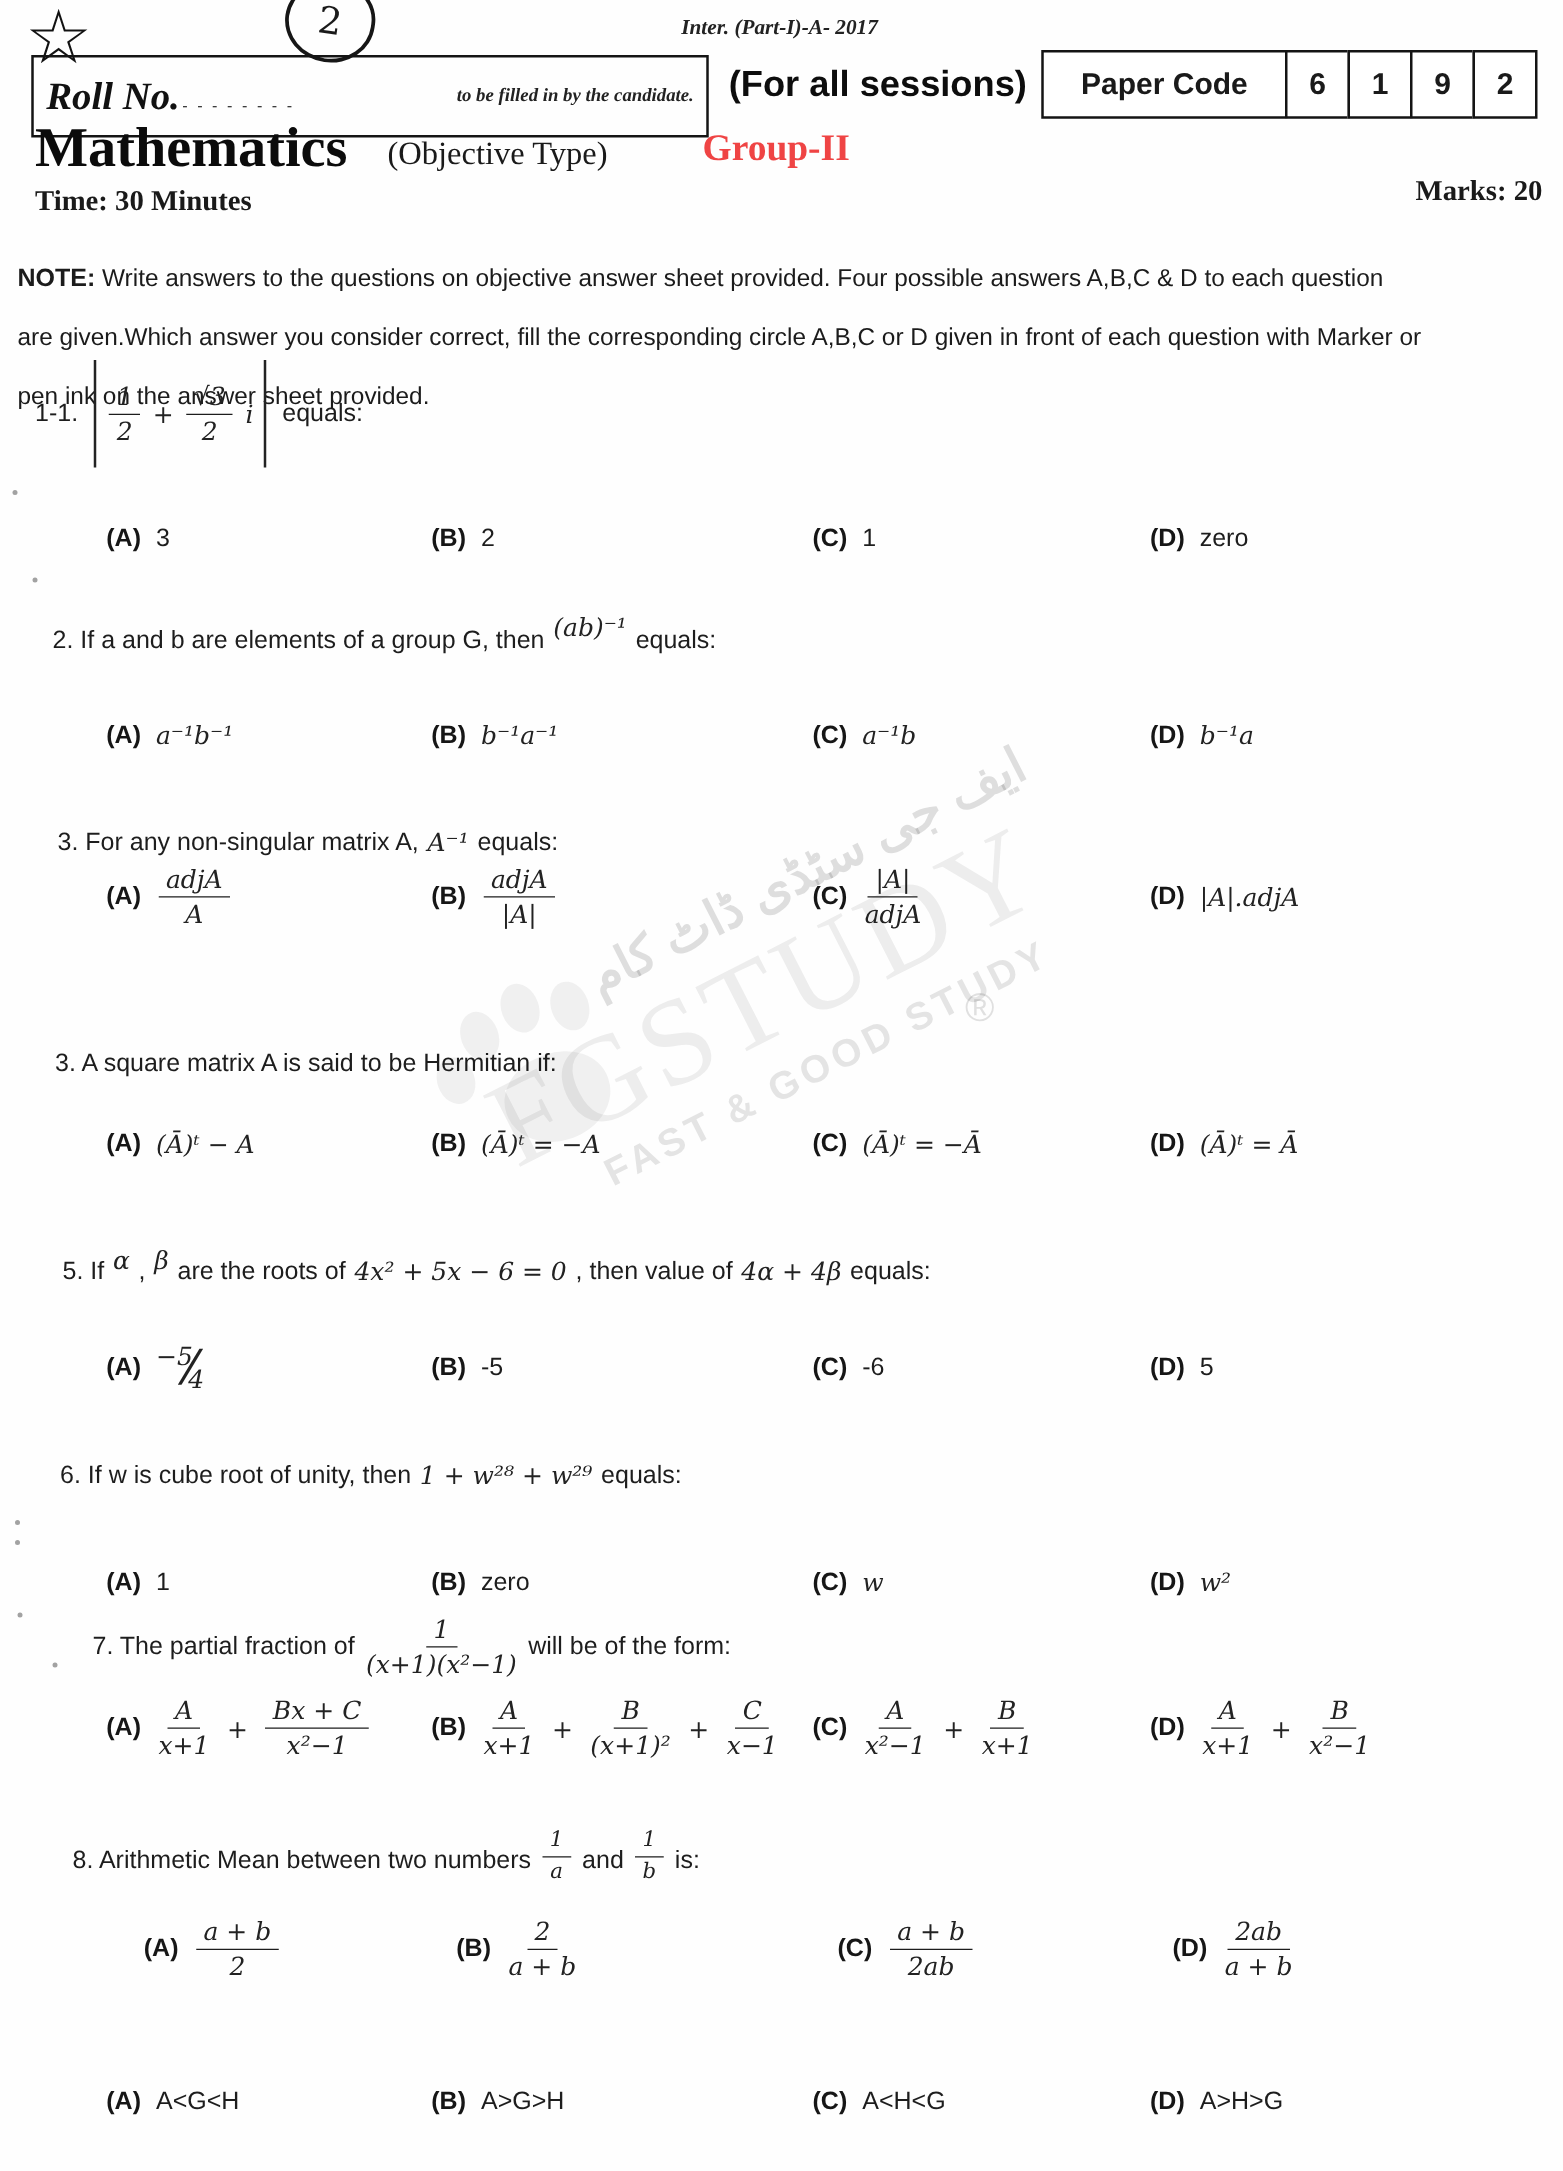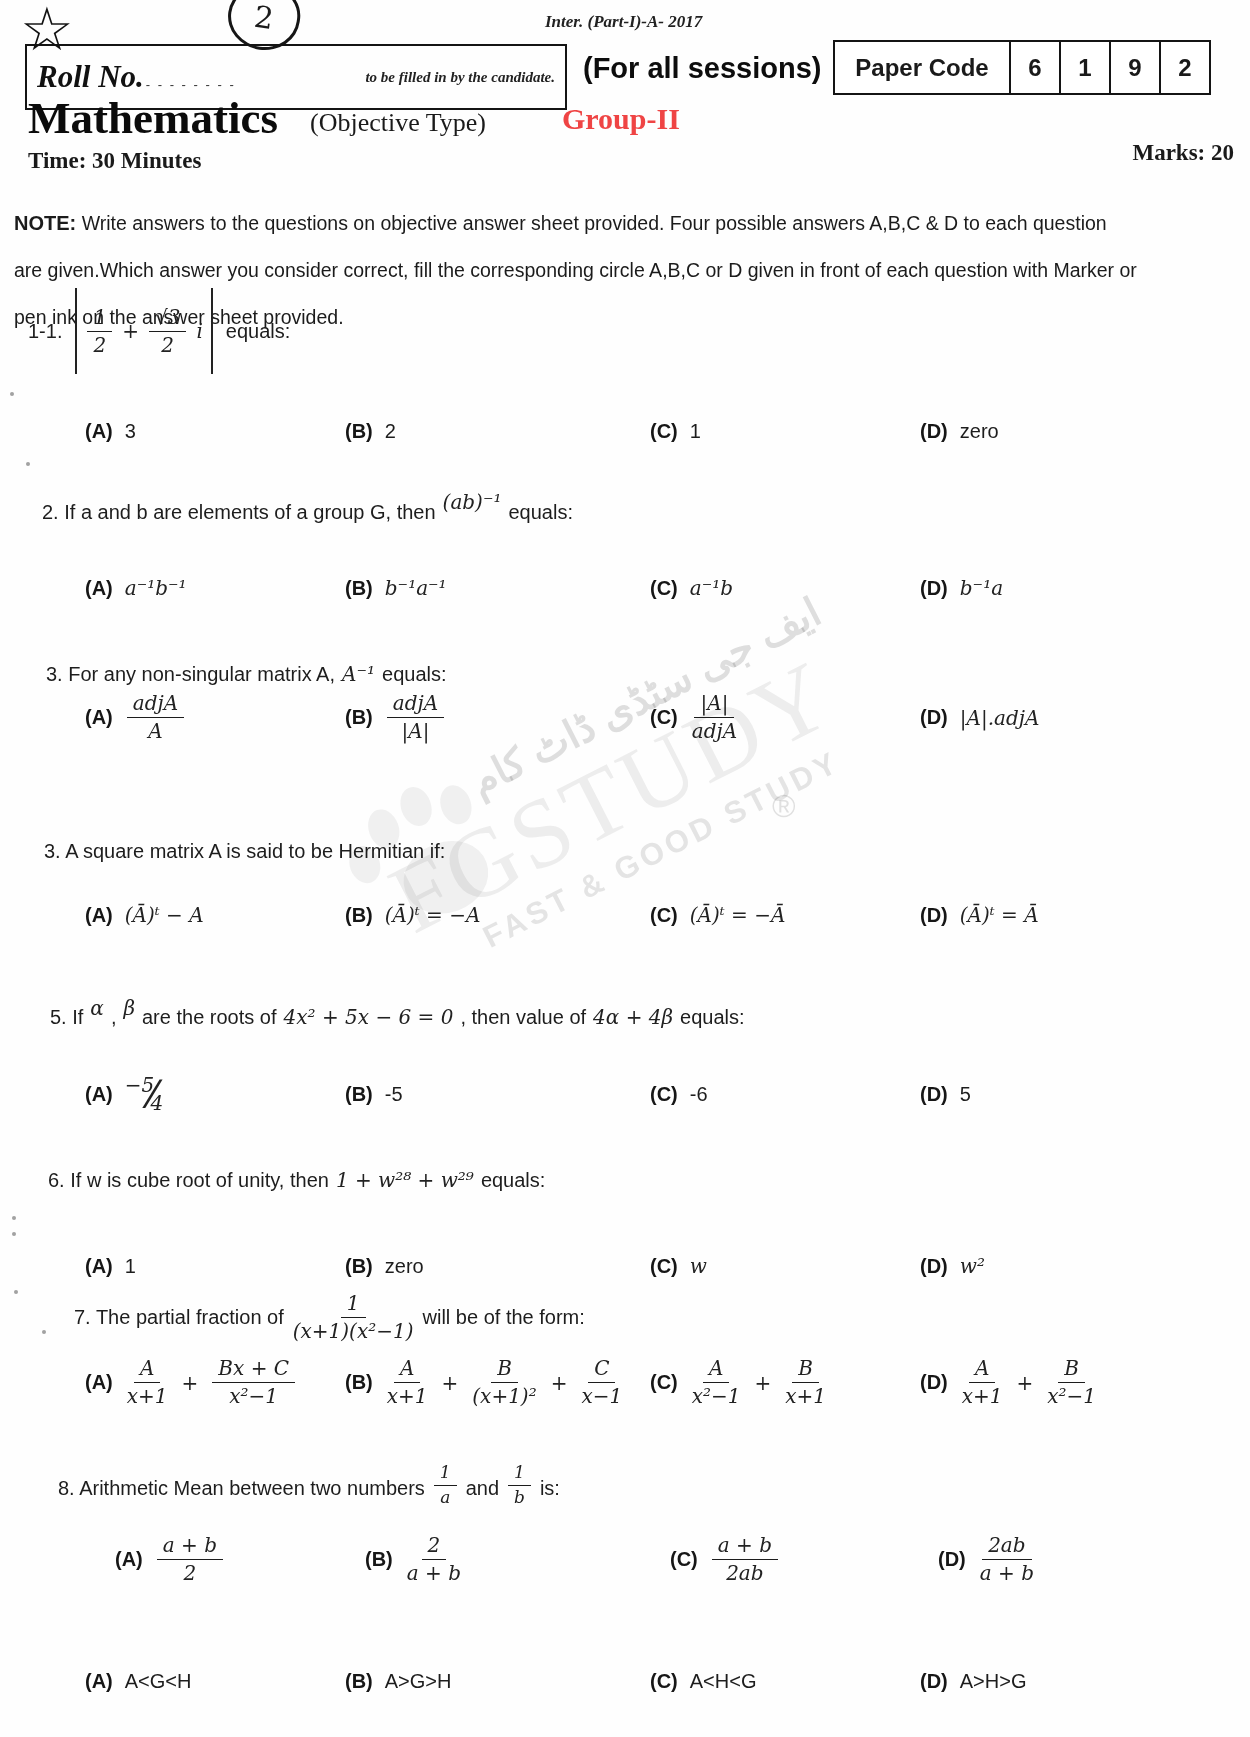--- a/index.html
+++ b/index.html
@@ -25,21 +25,21 @@
     position:absolute;left:25px;top:44px;width:542px;height:66px;
     border:2.5px solid #141414;display:flex;align-items:center;box-sizing:border-box;padding:0 10px;
   }
   .rolllabel{font-family:"Liberation Serif",serif;font-style:italic;font-weight:700;font-size:31px;color:#111;}
   .rollblank{font-size:13px;letter-spacing:2px;color:#333;margin:14px 4px 0 2px;}
   .rollnote{font-family:"Liberation Serif",serif;font-style:italic;font-weight:700;font-size:15px;color:#222;margin-left:auto;}
   .sessions{position:absolute;left:583px;top:52px;font-weight:700;font-size:29px;color:#0d0d0d;}
   .pcwrap{position:absolute;left:833px;top:40px;display:flex;}
   .pccell{border:2.5px solid #141414;box-sizing:border-box;height:55px;display:flex;align-items:center;justify-content:center;
     font-weight:700;font-size:24px;background:#fff;}
-  .pclabel{width:178px;}
+  .pclabel{width:197px;}
   .pcdigit{width:52px;margin-left:-2px;}
   .title{position:absolute;left:28px;top:92px;font-family:"Liberation Serif",serif;font-weight:700;font-size:45px;color:#0b0b0b;}
   .subtitle{position:absolute;left:310px;top:108px;font-family:"Liberation Serif",serif;font-size:26px;color:#1a1a1a;}
   .group{position:absolute;left:562px;top:102px;font-family:"Liberation Serif",serif;font-weight:700;font-size:30px;color:#ef4444;}
   .time{position:absolute;left:28px;top:148px;font-family:"Liberation Serif",serif;font-weight:700;font-size:23px;}
   .marks{position:absolute;right:16px;top:140px;font-family:"Liberation Serif",serif;font-weight:700;font-size:23px;}
   
   .note{position:absolute;left:14px;top:200px;width:1125px;font-size:19.5px;line-height:47px;color:#1b1b1b;}
   .note b{font-size:20px;}
   

